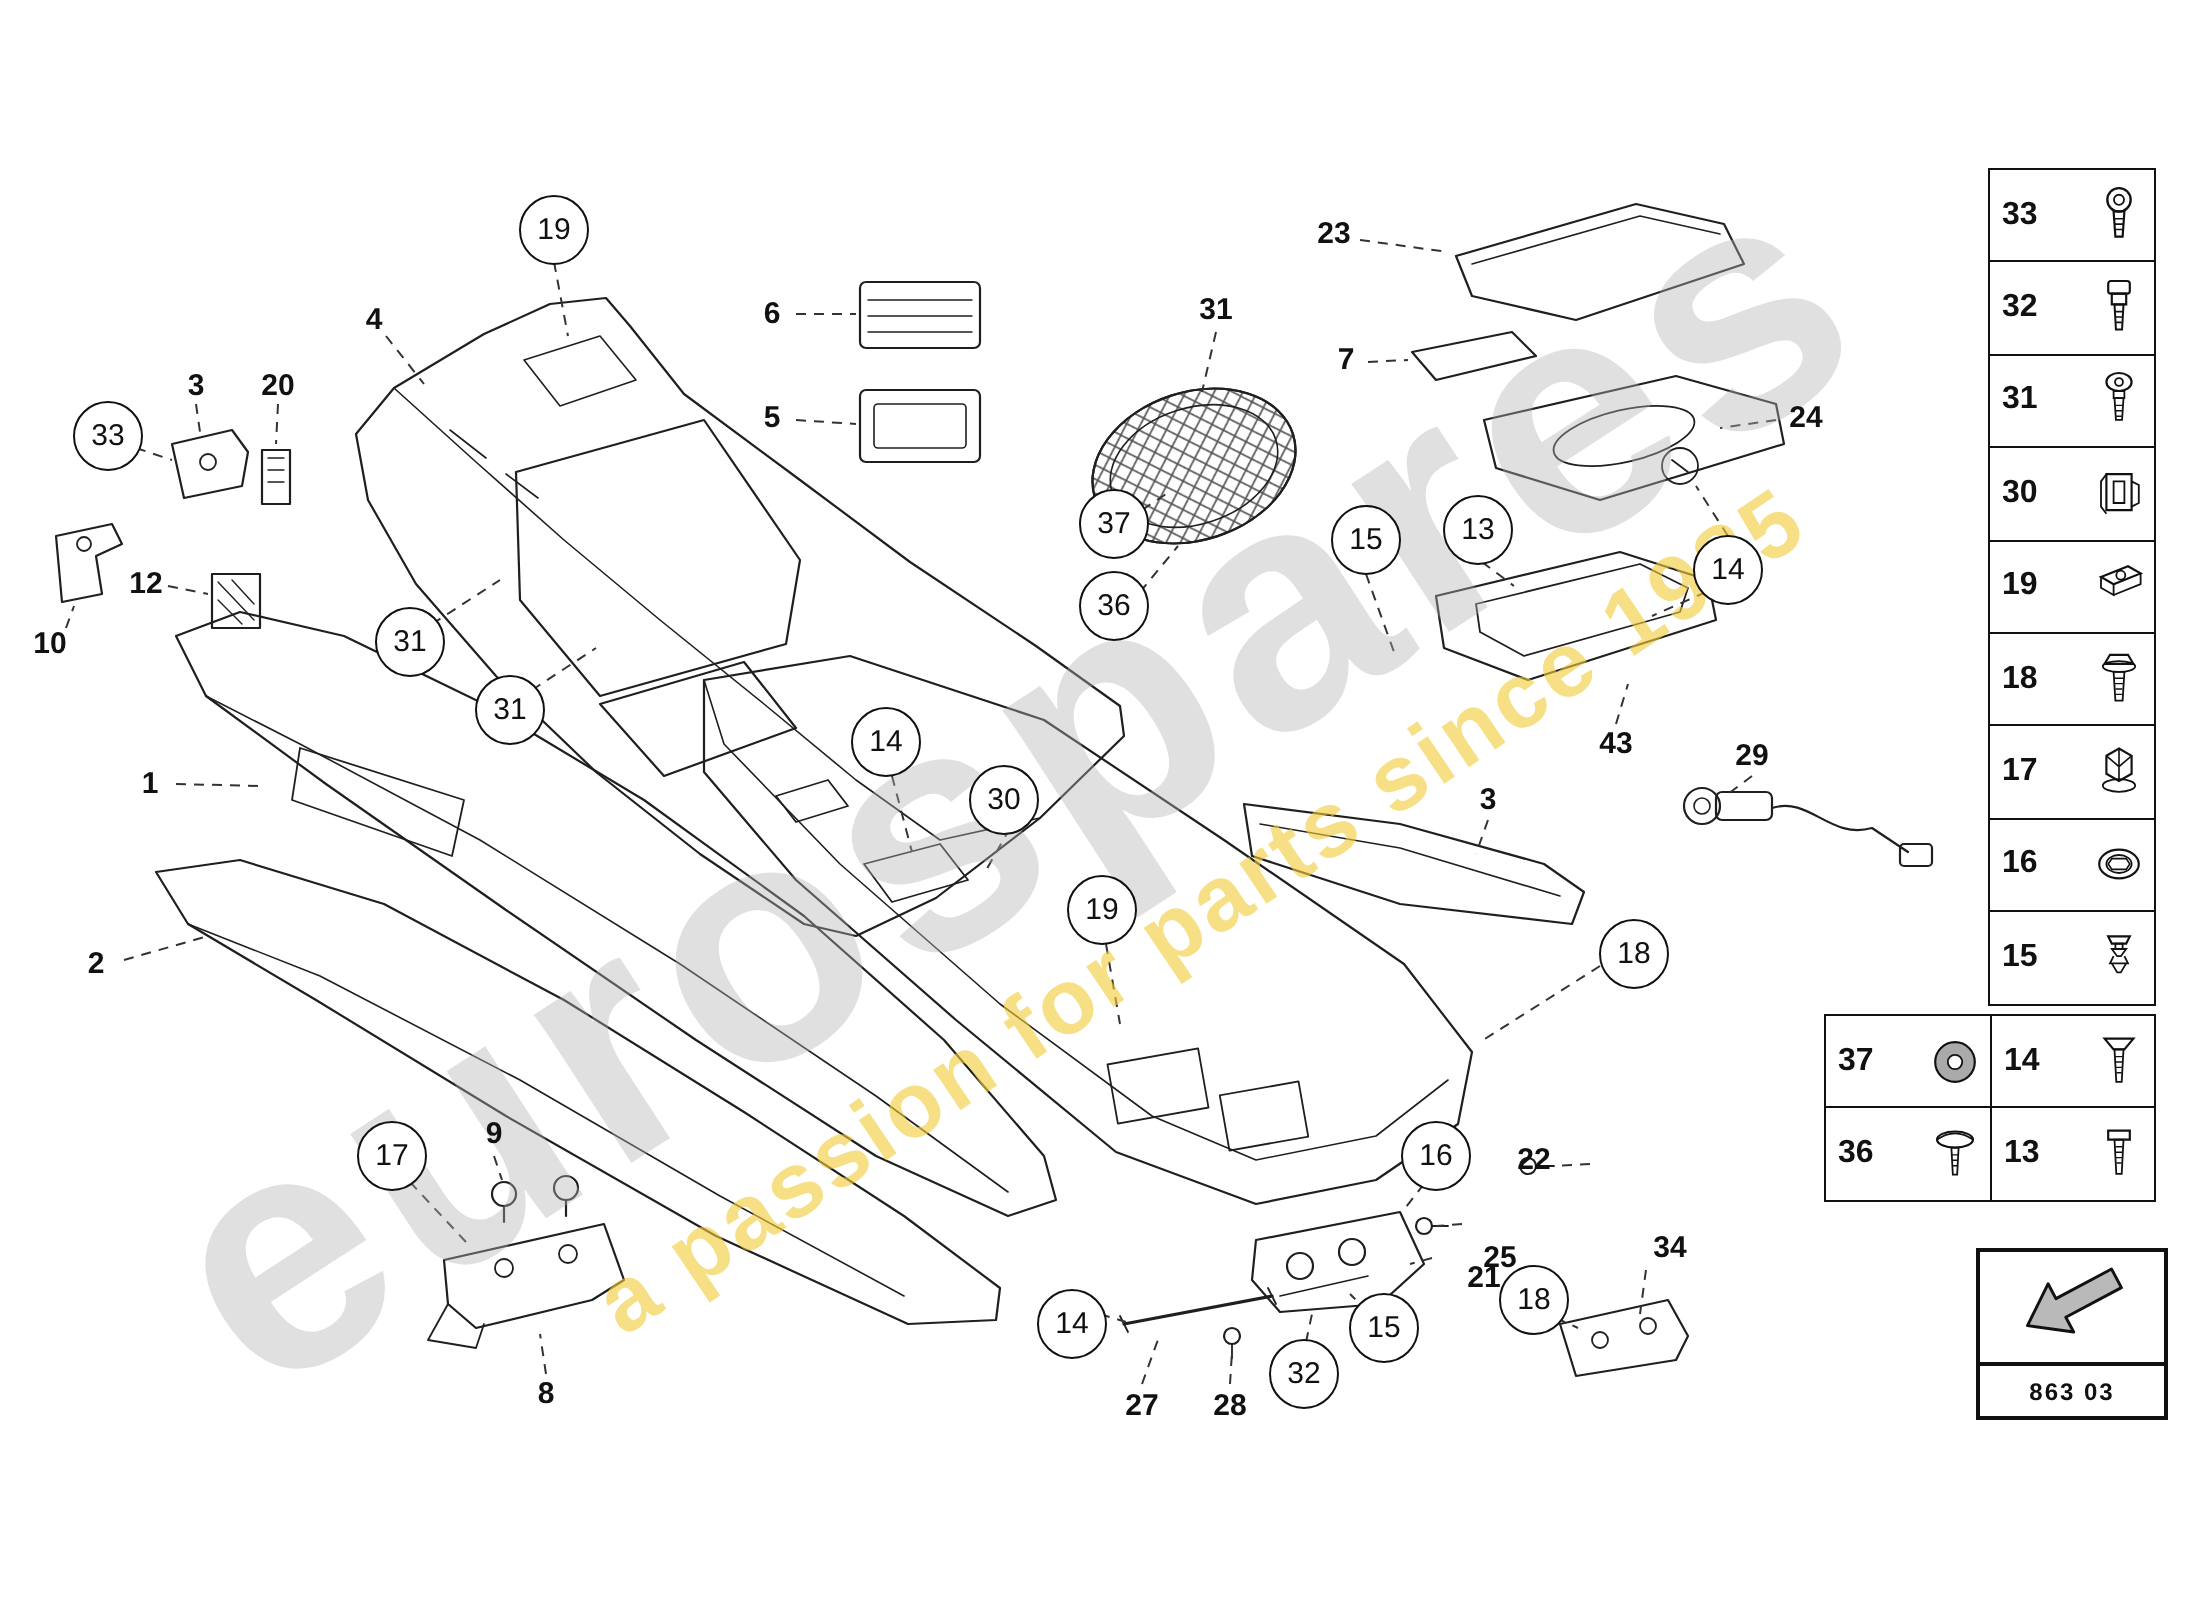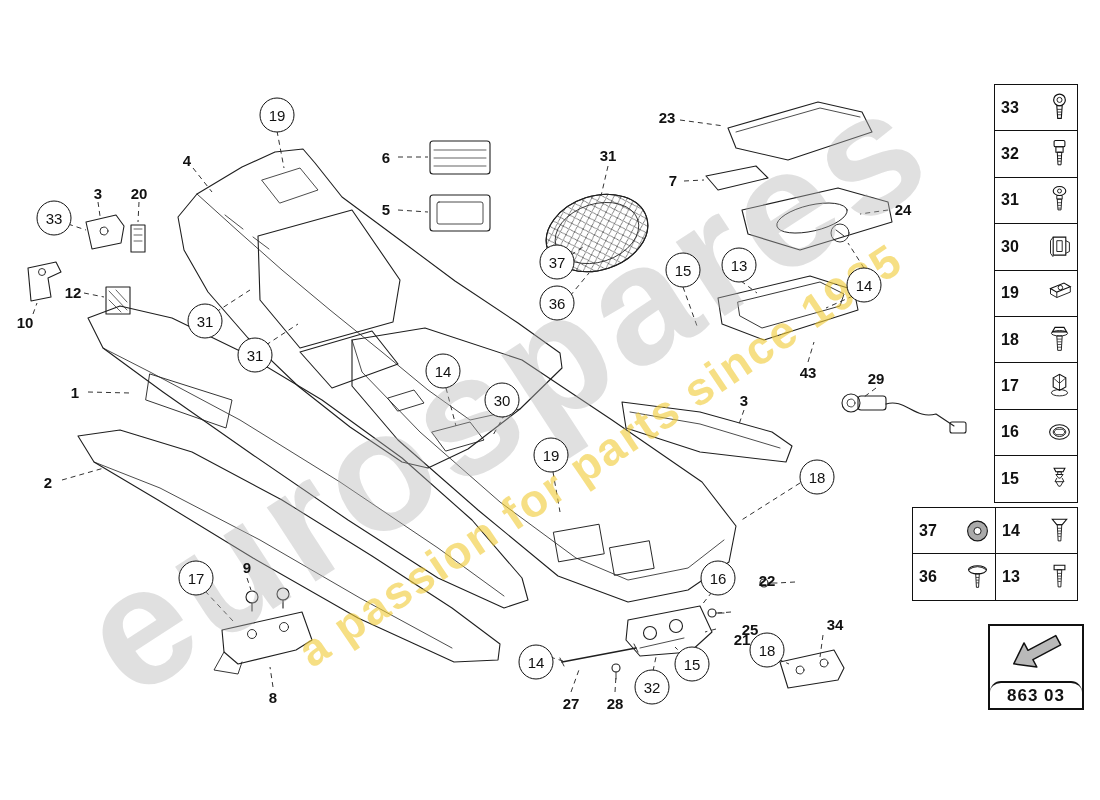--- a/index.html
+++ b/index.html
@@ -44,21 +44,21 @@
     display:grid;grid-template-columns:1fr 1fr;
     border:1.6px solid #111;border-bottom:none;background:#fff;box-sizing:border-box;
   }
   .legend-grid .legend-row{border-left:none;}
   .legend-grid .legend-row.right-cell{border-left:1.6px solid #111;}
   
   .nav-box{position:absolute;left:988px;top:624px;width:92px;z-index:6;border:2px solid #111;background:#fff;}
   .nav-arrow{height:55px;display:flex;align-items:center;justify-content:center;cursor:pointer;}
   .nav-code{
     height:25px;border-top:2px solid #111;display:flex;align-items:center;justify-content:center;
-    font-weight:bold;font-size:17px;letter-spacing:1px;border-radius:11px;
+    font-weight:bold;font-size:12px;letter-spacing:1px;
   }
 </style>
 </head>
 <body>
 
 <div class="canvas">
 
   <svg id="drawing" viewBox="0 0 1100 800">
     <defs>
       <pattern id="hatch" width="9" height="9" patternUnits="userSpaceOnUse">

